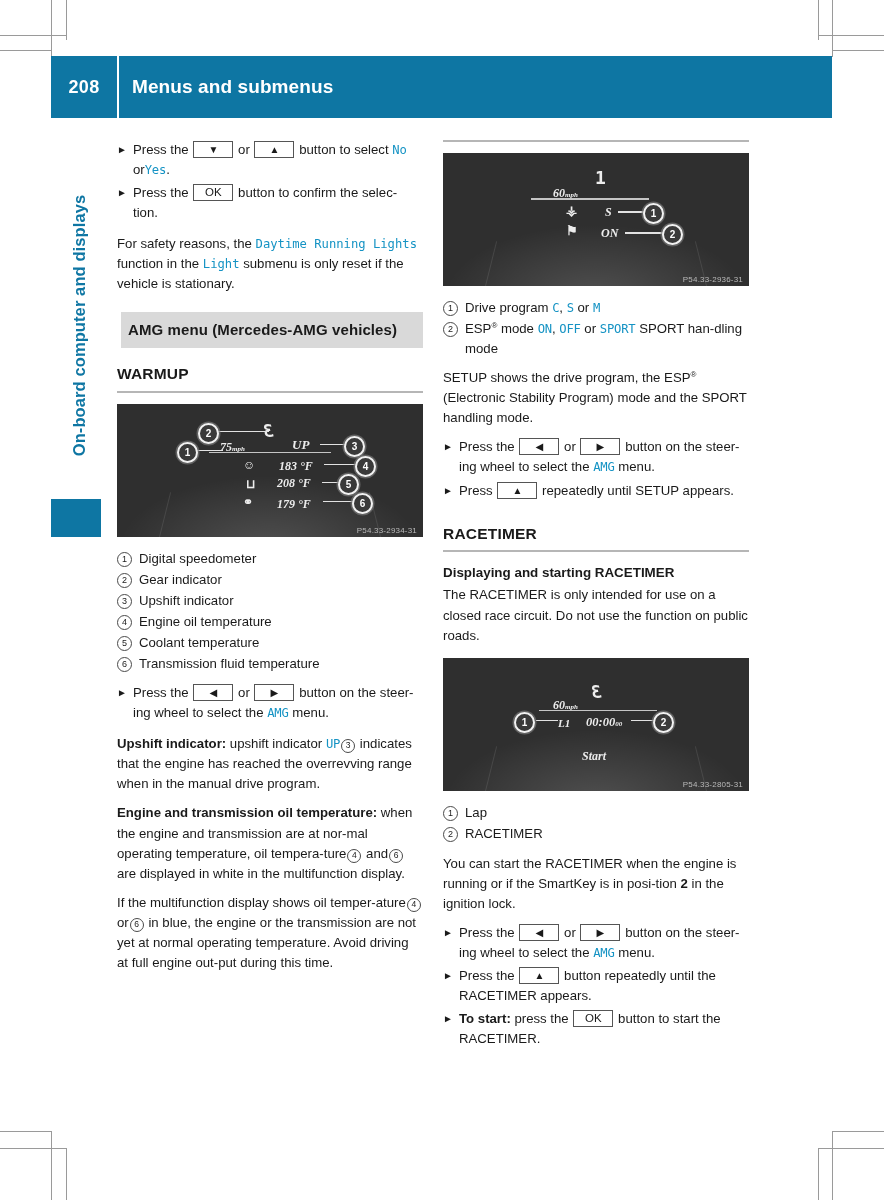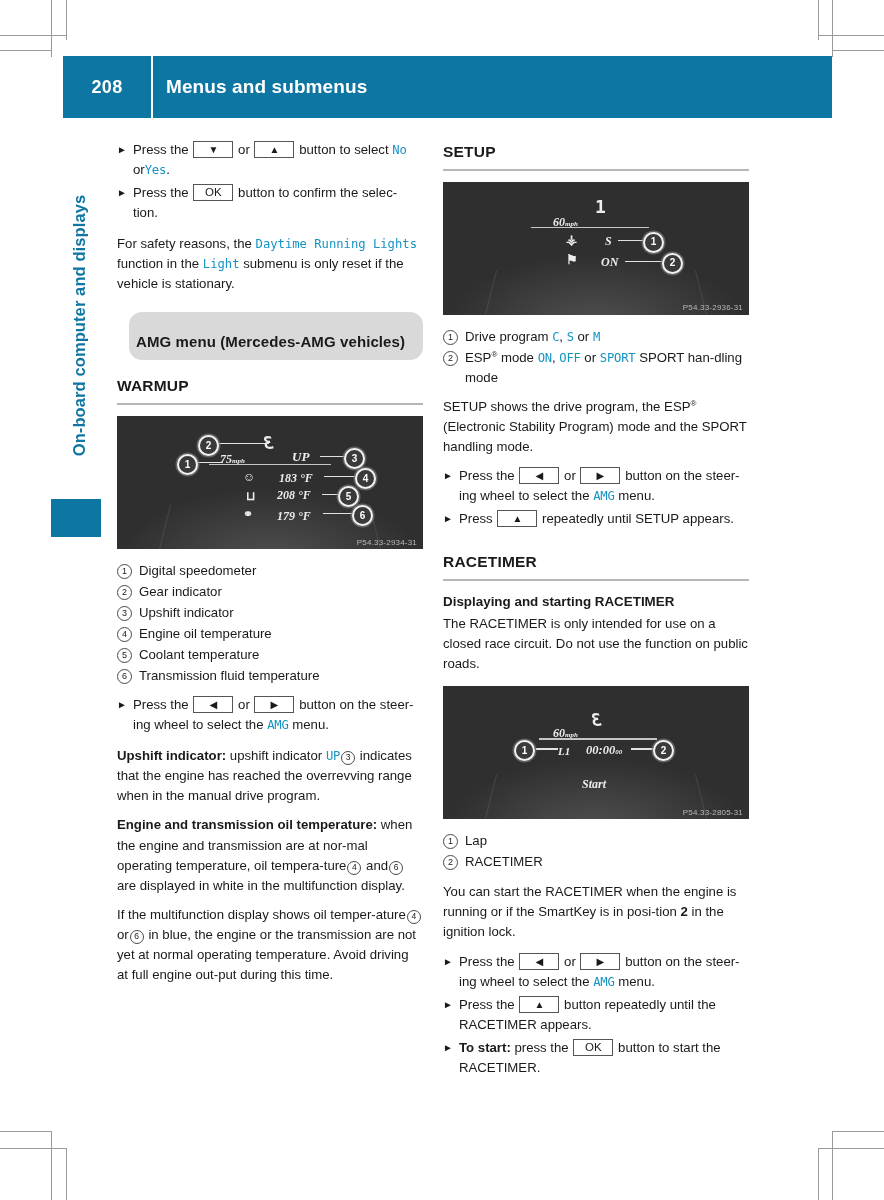--- a/index.html
+++ b/index.html
@@ -28,31 +28,30 @@
   .header {
     position: absolute;
     left: 51px;
     top: 56px;
     width: 781px;
     height: 62px;
     display: flex;
     align-items: center;
   }
   .header-pagenum {
-    width: 88px;
+    width: 66px;
     height: 62px;
     background: #0e76a3;
     color: #ffffff;
     font-size: 18px;
     font-weight: bold;
     display: flex;
     align-items: center;
     justify-content: center;
     letter-spacing: 0.3px;
-    margin-left: 12px;
   }
   .header-divider {
     width: 2px;
     height: 62px;
     background: #ffffff;
   }
   .header-title {
     flex: 1;
     height: 62px;
     background: #0e76a3;
@@ -145,24 +144,23 @@
     font-size: 12.2px;
     letter-spacing: -0.2px;
   }
   .disp-sp { color: #1593c4; font-family: "DejaVu Sans Mono", monospace; font-size: 12.2px; }
 
   
   .chapter-band {
     background: #d9d9d9;
     font-size: 15px;
     font-weight: bold;
-    padding: 19px 7px 6px 7px;
-    margin: 18px 0 12px 12px;
+    padding: 7px 7px 6px 7px;
+    margin: 18px 0 12px 4px;
     letter-spacing: 0.1px;
-    border-radius: 13px;
   }
   .h-sub {
     font-size: 15.5px;
     font-weight: bold;
     margin: 14px 0 5px 0;
     letter-spacing: 0.2px;
   }
   .rule {
     height: 2px;
     background: #b6b6b6;
@@ -425,21 +423,20 @@
 
   <p>
     <span>If the multifunction display shows oil temper-ature</span><span class="circ-inline">4</span>
     <span>or</span><span class="circ-inline">6</span>
     <span>in blue, the engine or the transmission are not yet at normal operating temperature. Avoid driving at full engine out-put during this time.</span>
   </p>
 </div>
 
 <div class="col col-right">
 
-  <div class="h-sub" style="margin-top:0;">SETUP</div>
   <div class="rule"></div>
 
   <div class="figure">
     <div class="glow"></div>
     <div class="vline" style="left:42px;bottom:0;width:1px;height:46px;transform:rotate(14deg);transform-origin:bottom;"></div>
     <div class="vline" style="right:42px;bottom:0;width:1px;height:46px;transform:rotate(-14deg);transform-origin:bottom;"></div>
 
     <div class="lead" style="left:88px;top:45px;width:118px;background:rgba(235,235,235,0.8);"></div>
 
     <div class="fig-el" style="left:110px;top:31px;font-size:12px;">

